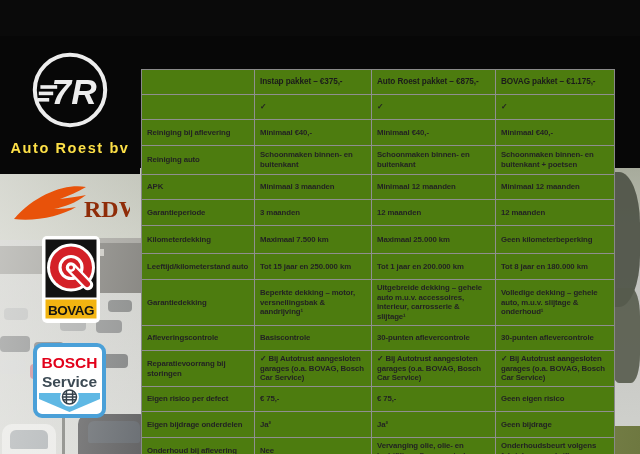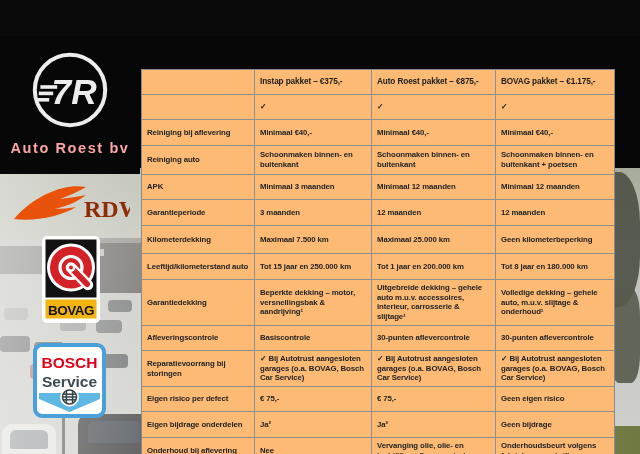--- a/index.html
+++ b/index.html
@@ -27,34 +27,34 @@
     clip-path:polygon(18% 0,100% 0,100% 100%,0 100%);}
   .walk{position:absolute;right:170px;bottom:0;width:80px;height:64px;background:#d9dad2;
     clip-path:polygon(62% 0,82% 0,24% 100%,0 100%);}
   .wash{position:absolute;left:0;top:0;width:58%;height:100%;
     background:linear-gradient(100deg,rgba(243,243,240,.62),rgba(243,243,240,0) 85%);}
 
   
   .brand-area{position:absolute;left:0;top:0;width:140px;height:138px;background:#070707;z-index:5;}
   .ar-logo{position:absolute;left:30px;top:14px;width:80px;height:80px;}
   .ar-name{position:absolute;left:6px;top:104px;width:128px;text-align:center;
-    color:#fca5a5;font-weight:bold;font-size:14.5px;letter-spacing:1.6px;white-space:nowrap;}
+    color:#fde047;font-weight:bold;font-size:14.5px;letter-spacing:1.6px;white-space:nowrap;}
   .rdw-logo{position:absolute;left:10px;top:143px;width:120px;height:50px;z-index:6;}
   .bovag-logo{position:absolute;left:42px;top:200px;width:58px;height:87px;z-index:6;}
   .bosch-logo{position:absolute;left:33px;top:307px;width:73px;height:75px;z-index:6;}
 
   
   .table{position:absolute;left:141px;top:33px;z-index:10;display:grid;
     grid-template-columns:112px 116px 123px 118px;
     grid-template-rows:minmax(24px,auto) minmax(24px,auto) minmax(25px,auto) minmax(28px,auto)
       minmax(24px,auto) minmax(25px,auto) minmax(27px,auto) minmax(25px,auto) minmax(29px,auto)
       minmax(24px,auto) minmax(32px,auto) minmax(24px,auto) minmax(25px,auto) minmax(24px,auto);
     gap:1px;background:#8f8f8f;border:1px solid #898989;}
   .trow{display:contents;}
-  .cell{background:#fdba74;color:#232323;font-weight:bold;font-size:7.8px;line-height:1.25;
+  .cell{background:#4d7c0f;color:#232323;font-weight:bold;font-size:7.8px;line-height:1.25;
     padding:3px 5px;display:flex;align-items:center;letter-spacing:-0.1px;}
   .cell.head{font-size:8.2px;white-space:nowrap;overflow:hidden;color:#1b1b1b;}
 </style>
 </head>
 <body>
 
 <div class="stage">
 
   <div class="photo">
     <div class="band-field"></div>

